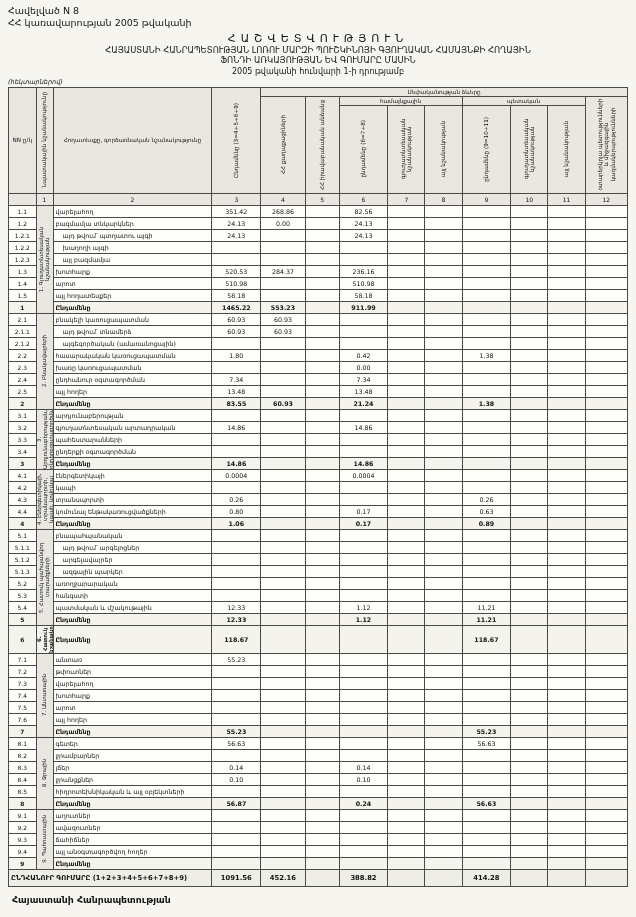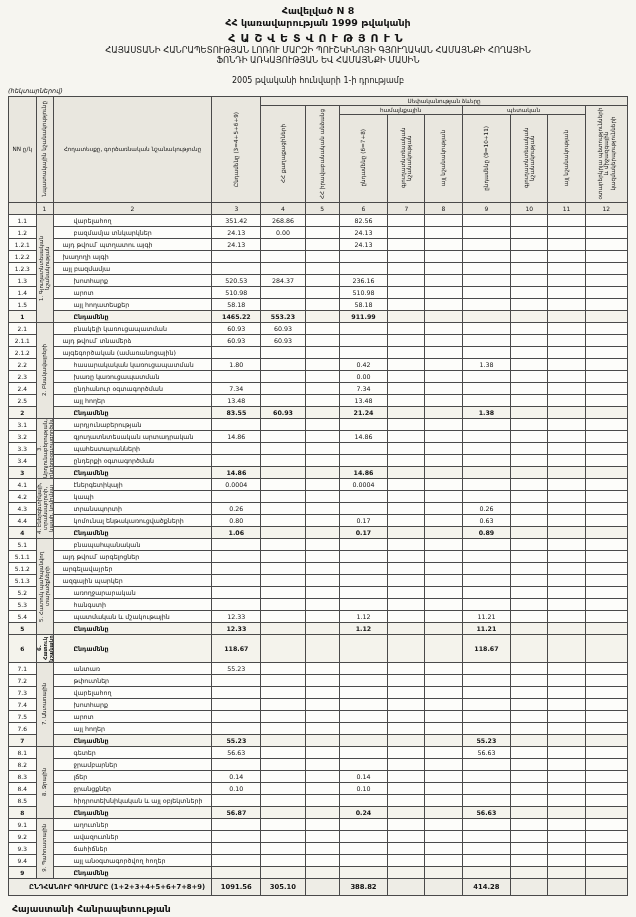--- a/index.html
+++ b/index.html
@@ -4,57 +4,57 @@
 <style>
   html,body{margin:0;padding:0;}
   body{
     width:636px;height:917px;
     background:#f6f5f0;
     font-family:"DejaVu Sans",sans-serif;
     color:#141414;
     -webkit-font-smoothing:antialiased;
   }
   .page{padding:5px 8px 0 8px;}
-  .appendix{ text-align:center; font-weight:bold; font-size:9.5px; line-height:1.3;}
+  .appendix{ text-align:left; font-weight:normal; font-size:9.5px; line-height:1.3;}
   .titles{text-align:center;margin-top:2px;}
-  .t1{font-size:11px;font-weight:bold;letter-spacing:5px;}
+  .t1{font-size:11px;font-weight:normal;letter-spacing:5px;}
   .t2,.t3{font-size:8.4px;font-weight:normal;line-height:1.25;}
-  .t4{font-size:8px;margin-top:10px;}
+  .t4{font-size:8px;margin-top:1px;}
   .unit{font-size:6.5px;font-style:italic;margin-top:2px;}
   table{width:100%;border-collapse:collapse;table-layout:fixed;margin-top:1px;background:#fdfdfa;}
   th,td{border:1px solid #4a4a4a;padding:0;text-align:center;vertical-align:middle;overflow:hidden;}
   thead th{background:#e9e7df;font-weight:normal;font-size:5.7px;line-height:1.1;padding:1px;}
   td{font-size:6.3px;height:11px;line-height:1.05;}
   .vert{writing-mode:vertical-rl;transform:rotate(180deg);display:inline-block;line-height:1.1;white-space:normal;}
   th.vh{height:84px;}
-  td.lbl{text-align:left;padding-left:20px;}
+  td.lbl{text-align:left;padding-left:2px;}
   td.ind{padding-left:9px;}
   td.nn{font-size:5.9px;}
   td.sec{background:#e9e7df;font-size:5.4px;padding:0;}
   .sec .vert{max-height:100%;}
   tr.totrow td{font-weight:bold;background:#f4f3ec;}
   tr.grand td{font-weight:bold;font-size:6.8px;height:16px;background:#eeede6;}
   .numrow th{height:9px;font-size:6px;background:#e9e7df;}
   .footer{display:flex;justify-content:space-between;align-items:flex-end;margin-top:7px;padding:0 10px 0 4px;}
   .footer .left{font-size:9.3px;font-weight:bold;line-height:1.3;}
 </style>
 </head>
 <body>
 
 <div class="page">
 
   <div class="appendix">
     <div>Հավելված N 8</div>
-    <div>ՀՀ կառավարության 1999 թվականի</div>
+    <div>ՀՀ կառավարության 2005 թվականի</div>
   </div>
 
   <div class="titles">
     <div class="t1">ՀԱՇՎԵՏՎՈՒԹՅՈՒՆ</div>
     <div class="t2">ՀԱՅԱՍՏԱՆԻ ՀԱՆՐԱՊԵՏՈՒԹՅԱՆ ԼՈՌՈՒ ՄԱՐԶԻ ՊՈՒՇԿԻՆՈՅԻ ԳՅՈՒՂԱԿԱՆ ՀԱՄԱՅՆՔԻ ՀՈՂԱՅԻՆ</div>
-    <div class="t3">ՖՈՆԴԻ ԱՌԿԱՅՈՒԹՅԱՆ ԵՎ ՀԱՄԱՅՆՔԻ ՄԱՍԻՆ</div>
+    <div class="t3">ՖՈՆԴԻ ԱՌԿԱՅՈՒԹՅԱՆ ԵՎ ԳՈՒՄԱՐԸ ՄԱՍԻՆ</div>
     <div class="t4">2005 թվականի հունվարի 1-ի դրությամբ</div>
   </div>
 
   <div class="unit">(հեկտարներով)</div>
 
   <table id="land-table">
     <colgroup>
       <col style="width:26px">
         <col style="width:16px">
         <col style="width:150px">
@@ -870,21 +870,21 @@
           <td></td>
           <td></td>
           <td></td>
           <td></td>
           <td></td>
           <td></td>
         </tr>
         <tr class="grand">
           <td colspan="3" class="lbl">ԸՆԴՀԱՆՈՒՐ ԳՈՒՄԱՐԸ (1+2+3+4+5+6+7+8+9)</td>
           <td>1091.56</td>
-          <td>305.10</td>
+          <td>452.16</td>
           <td></td>
           <td>388.82</td>
           <td></td>
           <td></td>
           <td>414.28</td>
           <td></td>
           <td></td>
           <td></td>
         </tr>
       </tbody>

